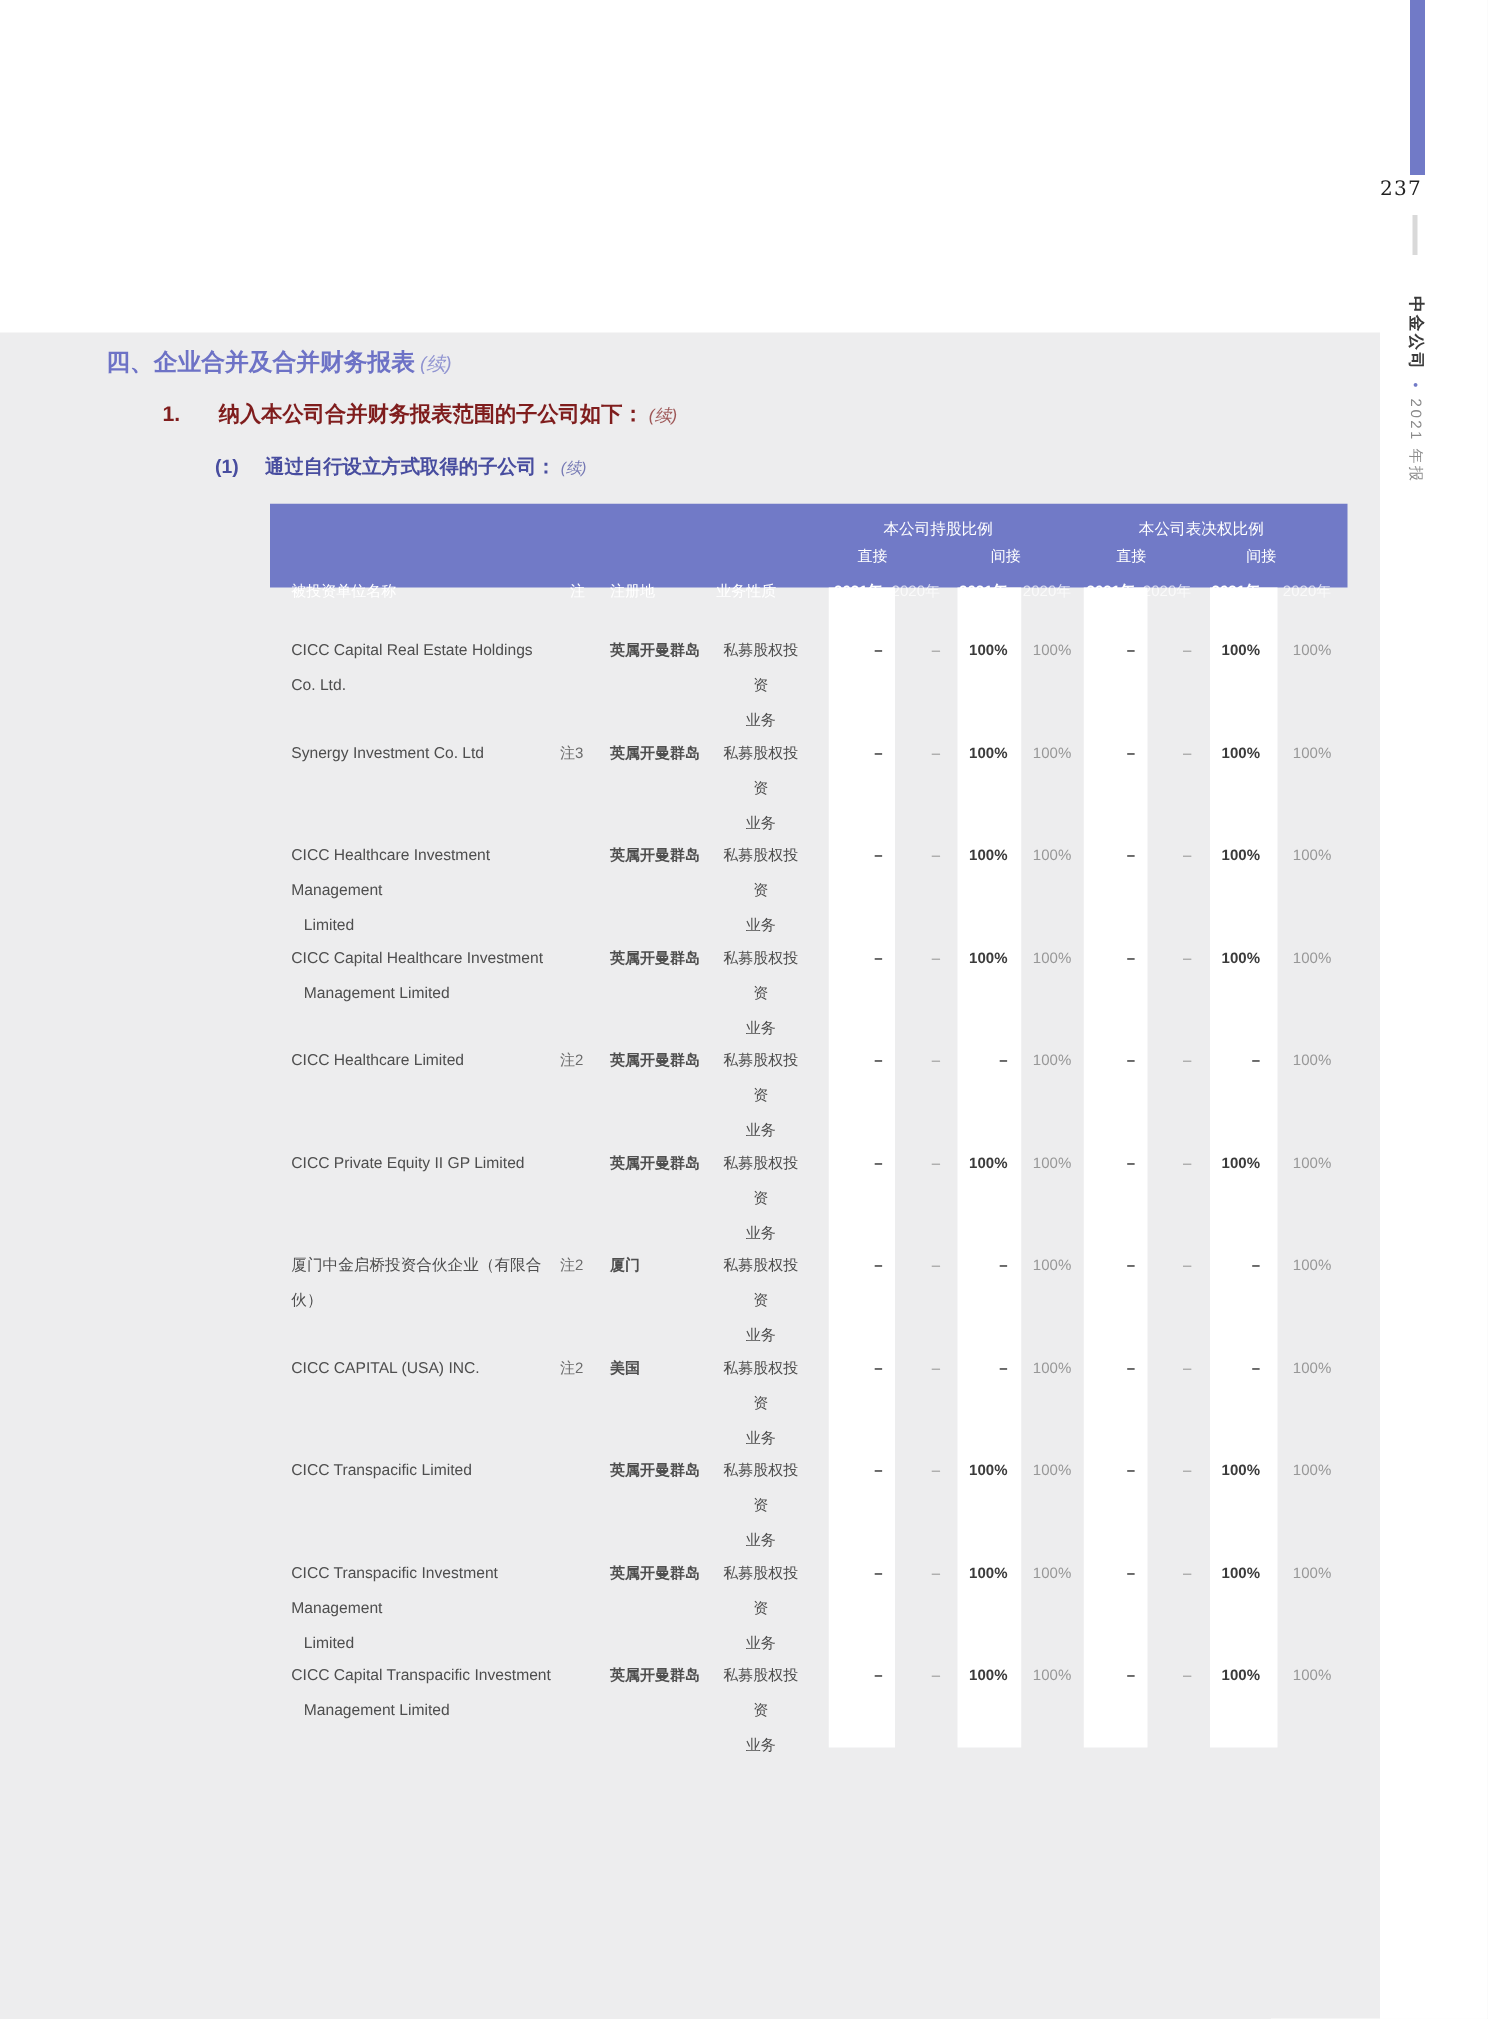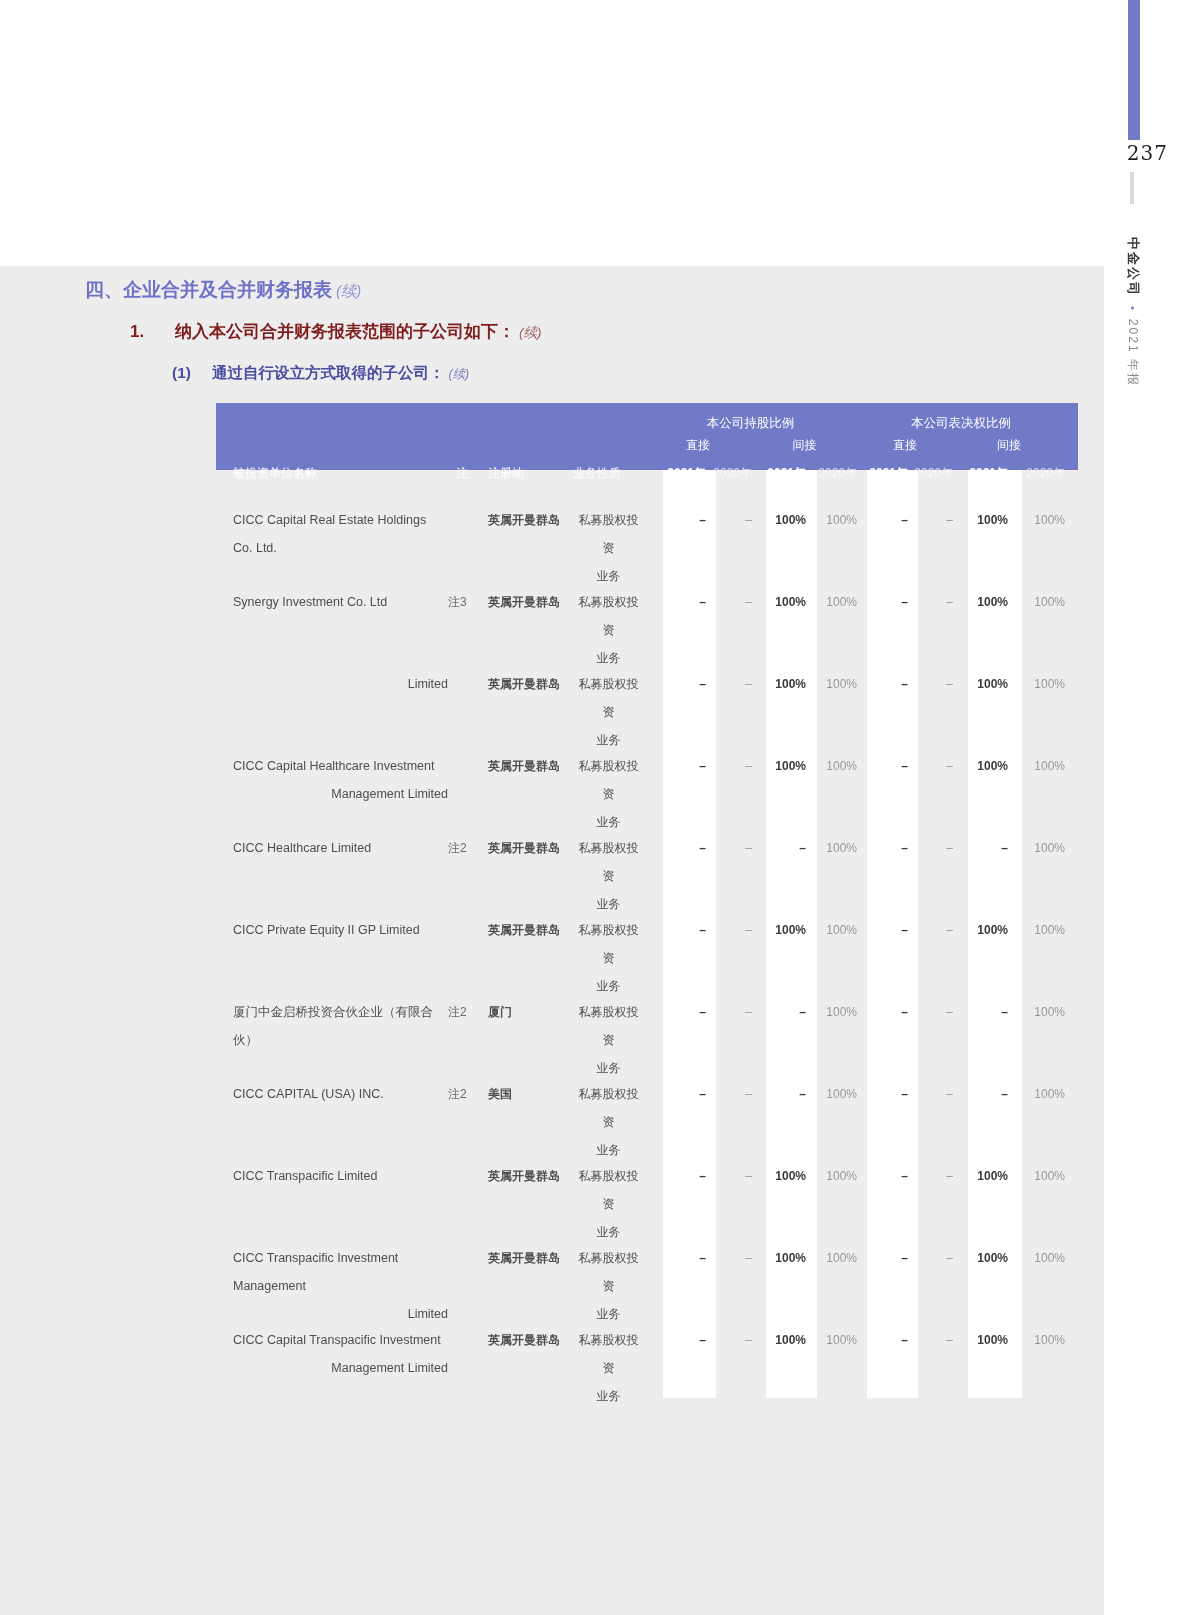--- a/index.html
+++ b/index.html
@@ -8,23 +8,23 @@
     width:1190px; height:1615px; position:relative; overflow:hidden;
     font-family:"Liberation Sans","DejaVu Sans",sans-serif;
     -webkit-font-smoothing:antialiased;
   }
   .abs { position:absolute; }
 
   
   .content-bg { left:0; top:266px; width:1104px; height:1349px; background:#ededee; }
   .accent-bar { left:1128px; top:0; width:12px; height:140px; background:#717ac7; }
   .page-num {
-    left:1104px; top:141px; width:64px; text-align:right;
+    left:1104px; top:141px; width:64px; text-align:left;
     font-family:"DejaVu Serif","Liberation Serif",serif;
-    font-size:20px; color:#1f1f1f; letter-spacing:1px;
+    font-size:16px; color:#1f1f1f; letter-spacing:1px;
   }
   .tick { left:1130px; top:172px; width:4px; height:32px; background:#d9d9d9; }
   .side-text {
     left:1142px; top:237px; transform-origin:0 0; transform:rotate(90deg);
     white-space:nowrap; font-size:13px; height:18px; line-height:18px;
   }
   .side-company { font-weight:bold; color:#3a3a3a; letter-spacing:2px; }
   .side-dot { color:#717ac7; margin:0 9px; font-size:11px; }
   .side-year { color:#8a8a8a; font-size:12px; letter-spacing:2px; }
 
@@ -67,21 +67,21 @@
   .tbody { position:relative; height:928px; }
   .stripe { position:absolute; top:0; height:928px; background:#ffffff; }
   .st1 { left:447px; width:53px; }
   .st2 { left:550px; width:51px; }
   .st3 { left:651px; width:51px; }
   .st4 { left:752px; width:54px; }
 
   .trow { position:relative; height:82px; padding-top:36px; line-height:28px; font-size:12.5px; color:#4e4e4e; }
   .trow > div { overflow:visible; }
   .c-name { grid-column:1; padding-left:17px; }
-  .name-l2 { padding-left:10px;text-align:right; }
+  .name-l2 { padding-left:10px; }
   .c-note { grid-column:2; color:#6b6b6b; font-size:12px; }
   .c-place { grid-column:4; font-size:12px;font-weight:bold; }
   .c-biz { grid-column:6; font-size:12px; }
   .biz-wrap { display:inline-block; text-align:center; }
   .biz-l1 { display:block; }
   .biz-l2 { display:block; }
   .v-cell { text-align:right; font-size:12px; }
   .v-cell.col21 { font-weight:bold; color:#3b3b3b; }
   .v-cell.col20 { color:#979797; }
   .v1{grid-column:7} .v2{grid-column:8} .v3{grid-column:9} .v4{grid-column:10}
@@ -171,20 +171,21 @@
     <div class="v-cell v3 col21">100%</div>
     <div class="v-cell v4 col20">100%</div>
     <div class="v-cell v5 col21">–</div>
     <div class="v-cell v6 col20">–</div>
     <div class="v-cell v7 col21">100%</div>
     <div class="v-cell v8 col20">100%</div>
   </div>
 
   <div class="trow grid">
     <div class="c-name">
+      <div class="name-l1">CICC Healthcare Investment Management</div>
       <div class="name-l2">Limited</div>
     </div>
     <div class="c-note"></div>
     <div class="c-place">英属开曼群岛</div>
     <div class="c-biz">
       <span class="biz-wrap"><span class="biz-l1">私募股权投资</span><span class="biz-l2">业务</span></span>
     </div>
     <div class="v-cell v1 col21">–</div>
     <div class="v-cell v2 col20">–</div>
     <div class="v-cell v3 col21">100%</div>

